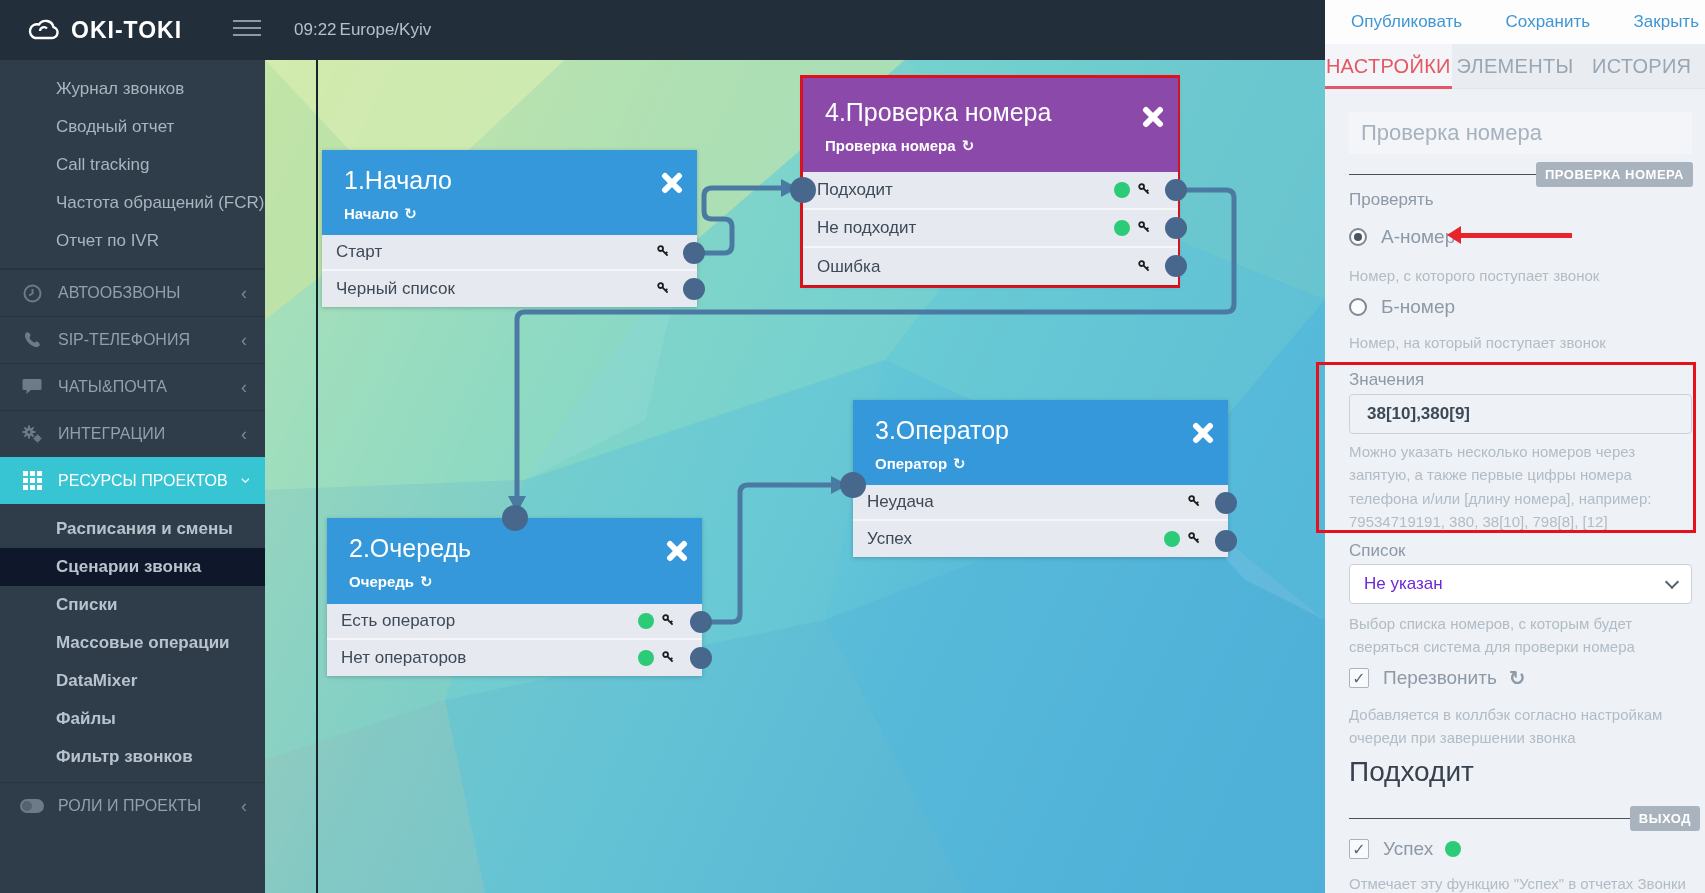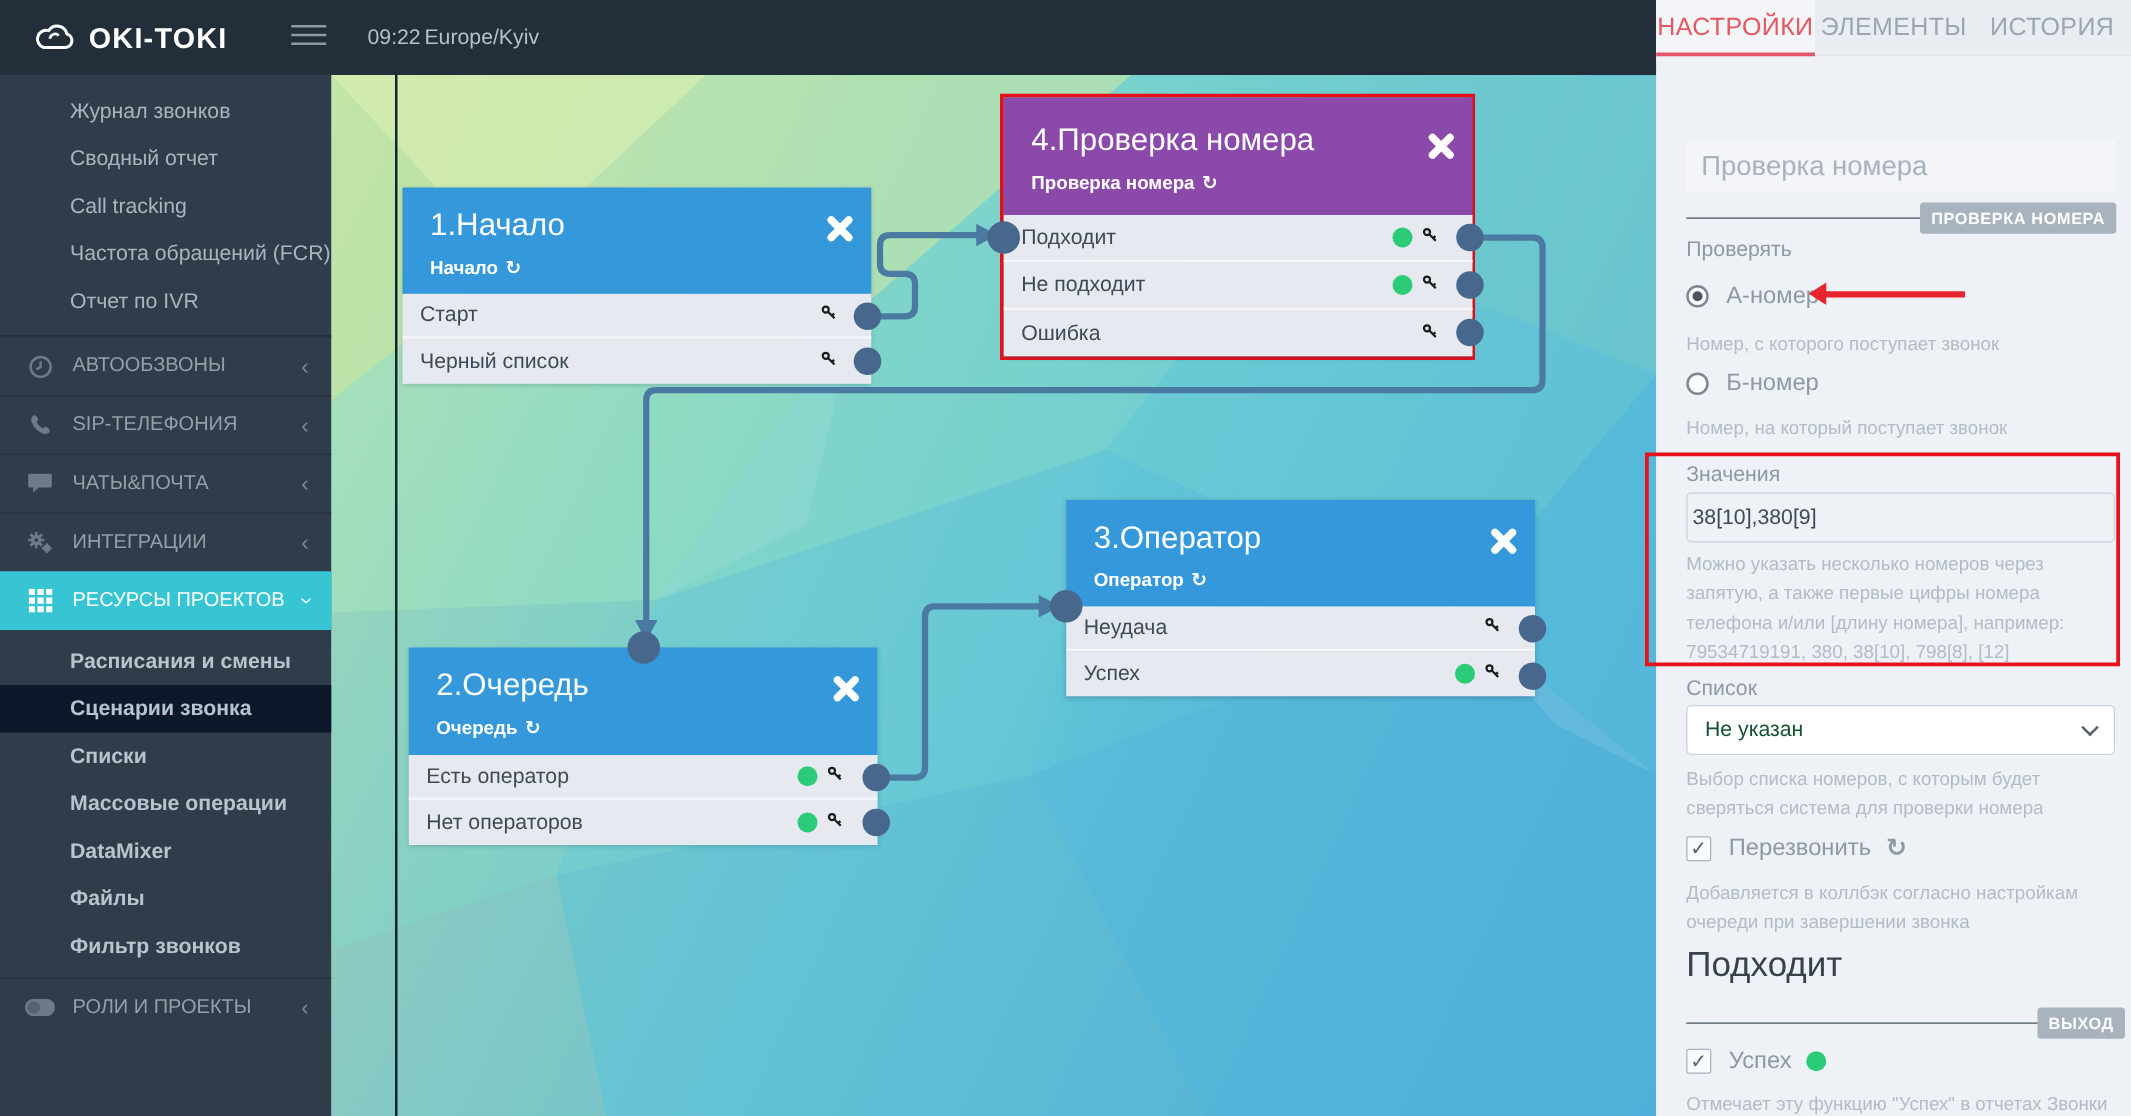--- a/index.html
+++ b/index.html
@@ -74,23 +74,23 @@
     border-radius:3px; padding:5px 9px; white-space:nowrap; }
   .plabel { color:#8d99a7; font-size:17px; }
   .radio-row, .check-row { display:flex; align-items:center; cursor:pointer; }
   .radio { width:18px; height:18px; border-radius:50%; border:2px solid #7d8894; background:#fbfcfd; margin-right:14px;
     position:relative; flex:none; }
   .radio.checked::after { content:""; position:absolute; left:3px; top:3px; width:8px; height:8px; border-radius:50%;
     background:#4a545e; }
   .radio-label, .check-label { color:#8d99a7; font-size:19px; }
   .phelp { color:#b2bcc6; font-size:15px; line-height:1.55; }
   .pinput { width:343px; height:40px; border:1px solid #c9d2db; border-radius:4px; background:transparent;
-    font-size:17px; color:#3c4956; padding:0 4px; outline:none; font-family:inherit; }
+    font-size:17px; color:#3c4956; padding:0 17px; outline:none; font-family:inherit;font-weight:bold; }
   .pselect { width:343px; height:40px; border:1px solid #c9d2db; border-radius:4px; background:#fff;
-    display:flex; align-items:center; padding:0 14px; font-size:17px; color:#14532d; cursor:pointer; }
+    display:flex; align-items:center; padding:0 14px; font-size:17px; color:#6d28d9; cursor:pointer; }
   .pselect .sel-val { flex:1; }
   .sel-chev { width:10px; height:10px; border-right:2px solid #55606c; border-bottom:2px solid #55606c;
     transform:rotate(45deg); margin-top:-5px; }
   .checkbox { width:20px; height:20px; border:1px solid #aab4bf; border-radius:2px; background:#f8fafc;
     margin-right:14px; display:flex; align-items:center; justify-content:center; color:#5a6672; font-size:16px;
     font-weight:bold; flex:none; }
   .h2 { color:#37424e; font-size:28px; font-weight:400; }
   .refresh-gray { color:#8d99a7; font-size:20px; font-weight:bold; margin-left:12px; }
   .succ-dot { width:16px; height:16px; border-radius:50%; background:#2bcb77; margin-left:12px; }
 
@@ -406,20 +406,25 @@
       <circle cx="436" cy="562" r="11"></circle>
       <circle cx="436" cy="598" r="11"></circle>
       <circle cx="588" cy="425" r="13"></circle>
       <circle cx="961" cy="443" r="11"></circle>
       <circle cx="961" cy="481" r="11"></circle>
     </g>
   </svg>
 </div>
 
 <div class="panel">
+  <div class="panel-actions">
+    <span class="act">Опубликовать</span>
+    <span class="act">Сохранить</span>
+    <span class="act">Закрыть</span>
+  </div>
   <div class="panel-tabs">
     <div class="ptab active">НАСТРОЙКИ</div>
     <div class="ptab">ЭЛЕМЕНТЫ</div>
     <div class="ptab">ИСТОРИЯ</div>
   </div>
 
   <input class="name-input pp" style="top: 112px;" type="text" placeholder="Проверка номера">
   <div class="hr-dark"></div>
   <span class="badge" style="position:absolute; right:12px; top:162px;">ПРОВЕРКА НОМЕРА</span>
 

